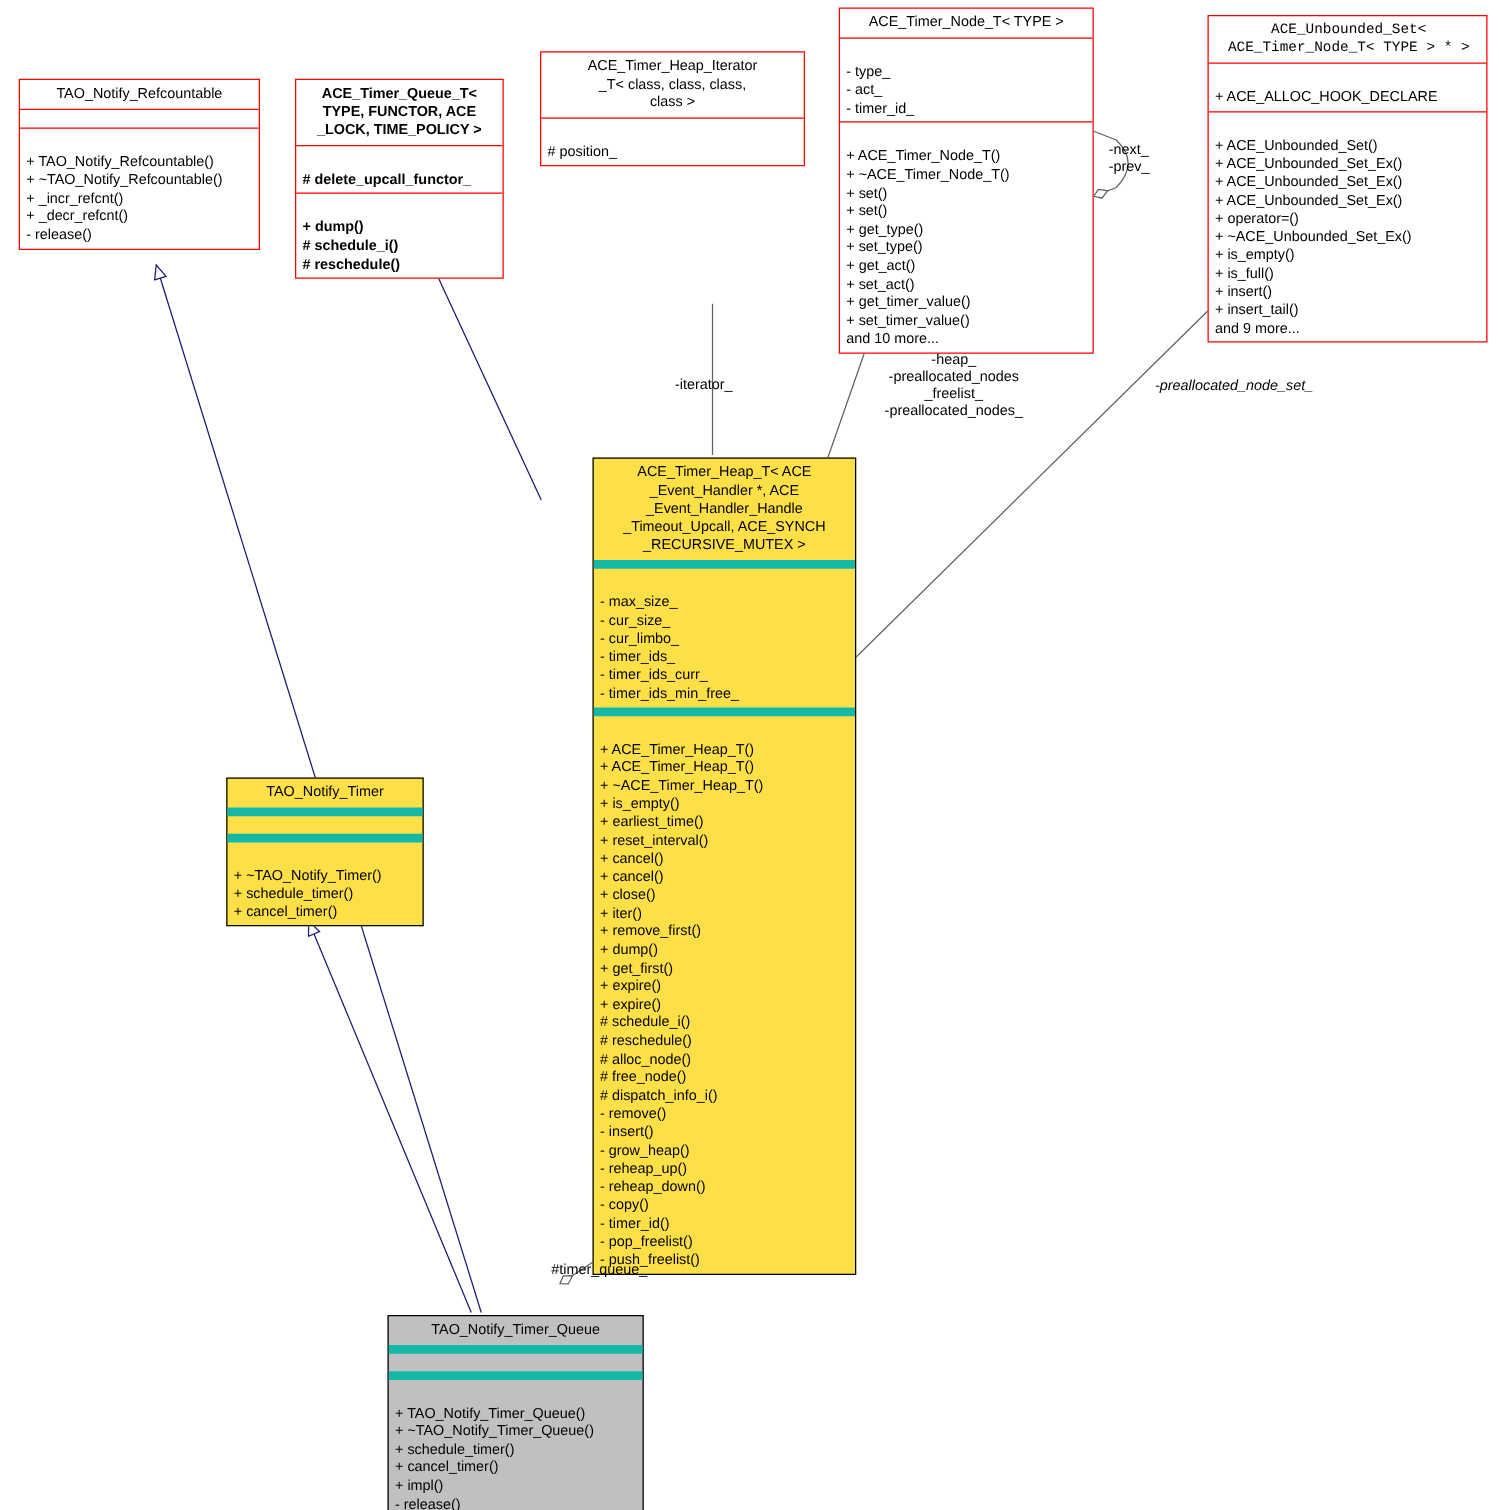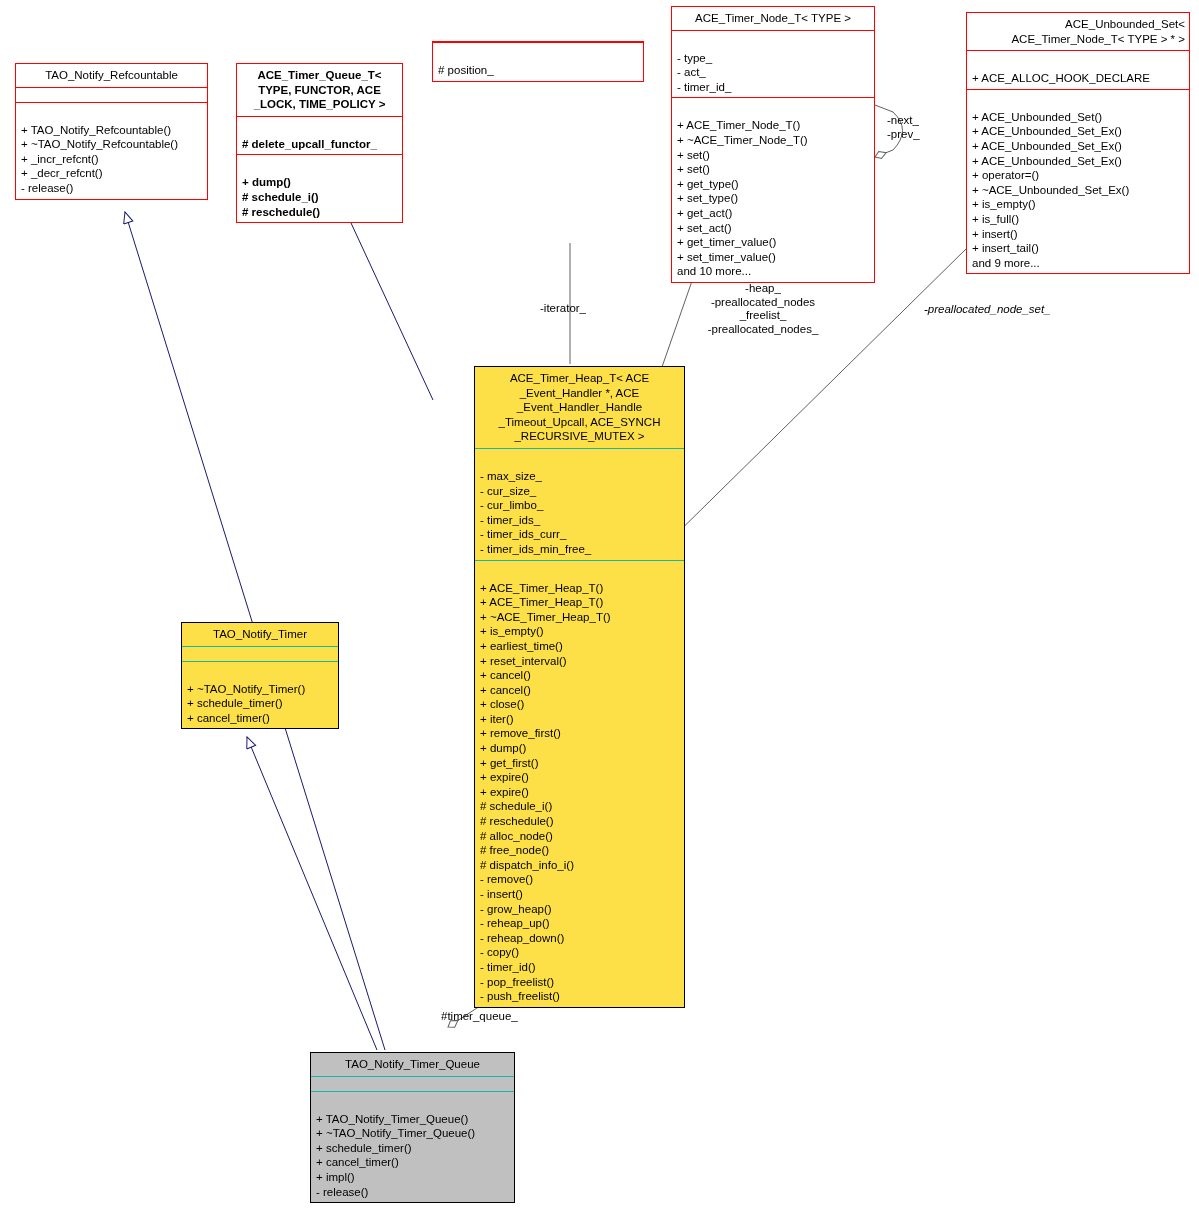--- a/index.html
+++ b/index.html
@@ -47,21 +47,21 @@
   .node .title {
     text-align: center;
     padding: 4px 4px 4px 4px;
     white-space: pre-line;
   }
   .node .sect {
     border-top: 1px solid #ff0000;
     padding: 20px 5px 3px 5px;
   }
   .node.gray .sect, .node.plain .sect {
-    border-top: 1px solid #14b8a6;
+    border-top: 7px solid #14b8a6;
   }
   .node .sect.empty {
     height: 14px;
     padding: 0;
   }
   .node .row {
     white-space: pre;
   }
   .edge-label {
     position: absolute;
@@ -127,20 +127,23 @@
       <div class="row"># delete_upcall_functor_</div>
     </div>
     <div class="sect">
       <div class="row">+ dump()</div>
       <div class="row"># schedule_i()</div>
       <div class="row"># reschedule()</div>
     </div>
   </div>
 
   <div class="node" style="left:432px; top:41px; width:212px;">
+    <div class="title">ACE_Timer_Heap_Iterator
+_T&lt; class, class, class,
+ class &gt;</div>
     <div class="sect">
       <div class="row"># position_</div>
     </div>
   </div>
 
   <div class="node" style="left:671px; top:6px; width:204px;">
     <div class="title">ACE_Timer_Node_T&lt; TYPE &gt;</div>
     <div class="sect">
       <div class="row">- type_</div>
       <div class="row">- act_</div>
@@ -155,21 +158,21 @@
       <div class="row">+ set_type()</div>
       <div class="row">+ get_act()</div>
       <div class="row">+ set_act()</div>
       <div class="row">+ get_timer_value()</div>
       <div class="row">+ set_timer_value()</div>
       <div class="row">and 10 more...</div>
     </div>
   </div>
 
   <div class="node" style="left:966px; top:12px; width:224px;">
-    <div class="title" style="text-align:right; padding-left:6px;">ACE_Unbounded_Set&lt;
+    <div class="title" style="text-align:center; padding-left:6px;font-family:Liberation Mono, monospace;">ACE_Unbounded_Set&lt;
  ACE_Timer_Node_T&lt; TYPE &gt; * &gt;</div>
     <div class="sect">
       <div class="row">+ ACE_ALLOC_HOOK_DECLARE</div>
     </div>
     <div class="sect">
       <div class="row">+ ACE_Unbounded_Set()</div>
       <div class="row">+ ACE_Unbounded_Set_Ex()</div>
       <div class="row">+ ACE_Unbounded_Set_Ex()</div>
       <div class="row">+ ACE_Unbounded_Set_Ex()</div>
       <div class="row">+ operator=()</div>

